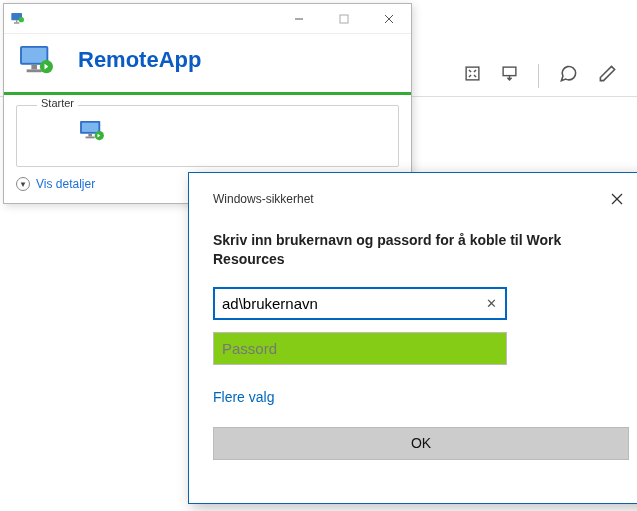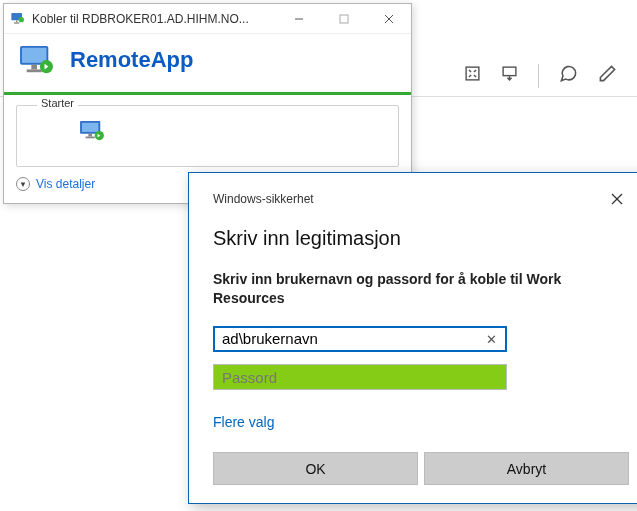--- a/index.html
+++ b/index.html
@@ -41,21 +41,21 @@
   .titlebtn { width:45px; height:30px; display:flex; align-items:center; justify-content:center; color:#555;}
   .titlebtn svg { width:10px; height:10px; }
 
   .ra-header {
     display:flex; align-items:center;
     padding: 10px 14px 16px 14px;
     border-bottom: 3px solid #33aa33;
   }
   .ra-header .big-title {
     font-size: 22px; font-weight: bold; color: #0a5bc4;
-    margin-left: 14px;
+    margin-left: 22px;
   }
   .monitor-icon { width:38px; height:32px; position:relative; }
 
   .starter-group {
     margin: 10px 12px 0 12px;
     border: 1px solid #d0d0d0;
     border-radius: 2px;
     padding: 14px 10px 18px 10px;
     position: relative;
   }
@@ -151,21 +151,20 @@
 <div class="win-connect">
   <div class="titlebar">
     <span class="titlebar-icon">
       <svg viewBox="0 0 24 24" width="16" height="16">
           <rect x="2" y="3" width="16" height="11" fill="#3a78c8" rx="1"></rect>
           <rect x="9" y="14" width="2" height="3" fill="#888"></rect>
           <rect x="6" y="17" width="8" height="2" fill="#888"></rect>
           <circle cx="17" cy="13" r="4" fill="#3cbb3c"></circle>
         </svg>
     </span>
-    <span>Kobler til RDBROKER01.AD.HIHM.NO...</span>
     <span class="titlebar-spacer"></span>
     <div class="titlebtn">
         <svg viewBox="0 0 10 10">
           <line x1="1" y1="5" x2="9" y2="5" stroke="#555" stroke-width="1"></line>
         </svg>
       </div>
     <div class="titlebtn">
         <svg viewBox="0 0 10 10">
           <rect x="1" y="1" width="8" height="8" fill="none" stroke="#aaa" stroke-width="1"></rect>
         </svg>
@@ -220,31 +219,29 @@
     <span>Windows-sikkerhet</span>
     <span class="sp"></span>
     <span class="cred-close">
       <svg width="12" height="12" viewBox="0 0 12 12">
           <line x1="1" y1="1" x2="11" y2="11" stroke="#333" stroke-width="1.3"></line>
           <line x1="11" y1="1" x2="1" y2="11" stroke="#333" stroke-width="1.3"></line>
         </svg>
     </span>
   </div>
 
-  <div class="cred-heading">Skriv inn legitimasjon</div>
   <div class="cred-desc">Skriv inn brukernavn og passord for å koble til Work Resources</div>
 
   <div class="cred-field focus">
     <input type="text" value="ad\brukernavn" style="">
     <span class="clear">✕</span>
   </div>
 
   <div class="cred-field pwd">
     <input type="password" placeholder="Passord" style="">
   </div>
 
   <div class="cred-link">Flere valg</div>
 
   <div class="cred-buttons">
     <div class="cred-btn">OK</div>
-    <div class="cred-btn">Avbryt</div>
   </div>
 </div>
 
 </body></html>

